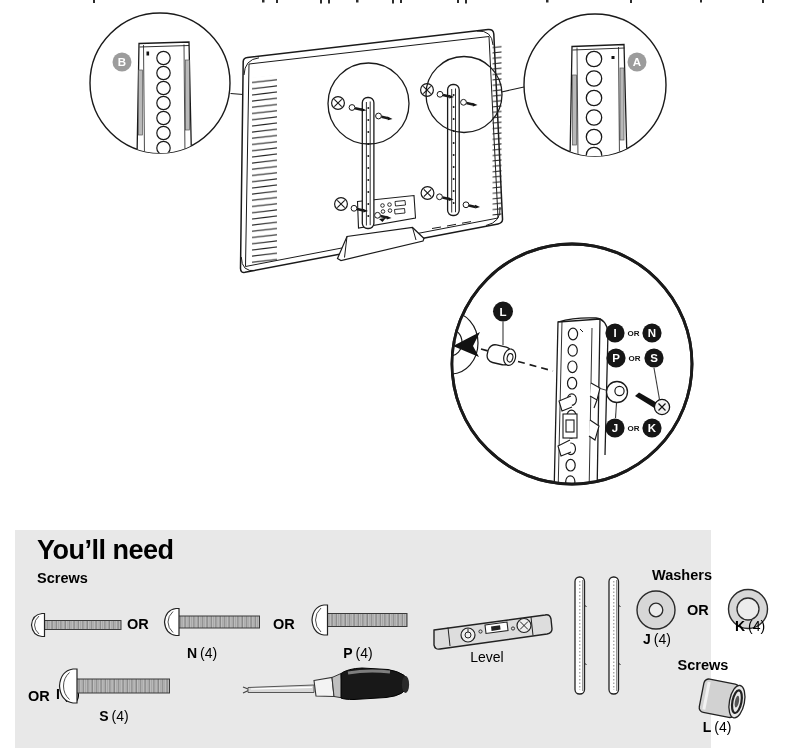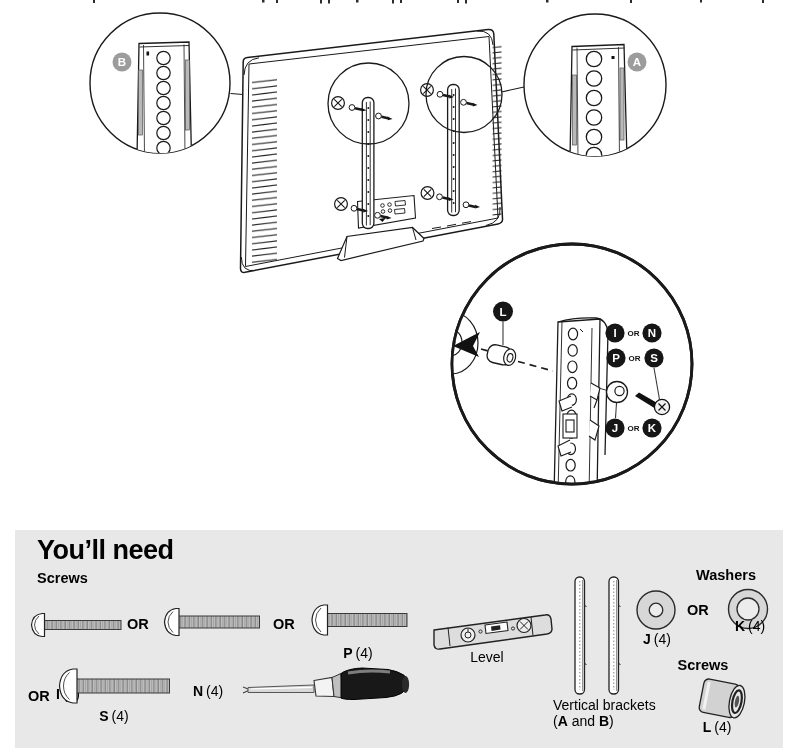--- a/index.html
+++ b/index.html
@@ -1,19 +1,19 @@
 <!DOCTYPE html>
 <html><head>
 <meta charset="utf-8">
 <style>
   html,body{margin:0;padding:0;}
   body{width:800px;height:752px;background:#fff;position:relative;overflow:hidden;
        font-family:"Liberation Sans", sans-serif;color:#000;}
   #figure{position:absolute;left:0;top:0;}
-  #parts-panel{position:absolute;left:15px;top:530px;width:768px;height:218px;background:#e8e8e8;}
+  #parts-panel{position:absolute;left:15px;top:530px;width:696px;height:218px;background:#e8e8e8;}
   .abs{position:absolute;}
   .title{font-size:27px;font-weight:700;letter-spacing:-0.5px;}
   .heading{font-size:14.5px;font-weight:700;}
   .or{font-size:14.5px;font-weight:700;}
   .plabel{position:absolute;font-size:14px;text-align:center;}
   .plabel b{font-weight:700;margin-right:3px;}
   .plabel .cnt{font-weight:400;}
   .plain{font-weight:400;}
   .ws{white-space:pre;}
   svg{display:block;}
@@ -351,21 +351,21 @@
   <div class="plabel" style="left:18px;top:112px;width:70px;margin-top:44px;">
     <b>I</b><span class="cnt">(4)</span>
   </div>
   <div class="abs or" style="left:112px;top:86px;">OR</div>
 
   <svg class="abs" style="left:147px;top:77px;" width="104" height="30" viewBox="0 0 104 30">
     <rect x="16.5" y="9" width="81" height="12" fill="url(#thread)" stroke="#3a3a3a" stroke-width="1"></rect>
     <path d="M14,1.5 Q3.5,3 2.5,15 Q3.5,27 14,28.5 L17,28.5 L17,1.5 Z" fill="#fff" stroke="#222" stroke-width="1.2"></path>
     <path d="M11,4.5 Q6,9 6,15 Q6,21 11,25.5" fill="none" stroke="#222" stroke-width="0.8"></path>
   </svg>
-  <div class="plabel" style="left:158px;top:115px;width:70px;margin-top:38px;">
+  <div class="plabel" style="left:152px;top:115px;width:70px;">
     <b>N</b><span class="cnt">(4)</span>
   </div>
   <div class="abs or" style="left:258px;top:86px;">OR</div>
 
   <svg class="abs" style="left:294px;top:73px;" width="102" height="34" viewBox="0 0 102 34">
     <rect x="18" y="10.5" width="80" height="13" fill="url(#thread)" stroke="#3a3a3a" stroke-width="1"></rect>
     <path d="M15,2 Q4,3.5 3,17 Q4,30.5 15,32 L18.5,32 L18.5,2 Z" fill="#fff" stroke="#222" stroke-width="1.2"></path>
     <path d="M12,5 Q6.5,10 6.5,17 Q6.5,24 12,29" fill="none" stroke="#222" stroke-width="0.8"></path>
   </svg>
   <div class="plabel" style="left:308px;top:115px;width:70px;">
@@ -418,26 +418,22 @@
     <line x1="11.5" y1="30" x2="13.5" y2="32" stroke="#222" stroke-width="1"></line>
     <line x1="11.5" y1="88" x2="13.5" y2="90" stroke="#222" stroke-width="1"></line>
   </svg>
   <svg class="abs" style="left:592px;top:45px;" width="16" height="122" viewBox="0 0 16 122">
     <rect x="2" y="2" width="9.5" height="117" rx="4.5" fill="#fff" stroke="#222" stroke-width="1.3"></rect>
     <line x1="6.8" y1="6" x2="6.8" y2="115" stroke="#666" stroke-width="0.8" stroke-dasharray="1.5 2"></line>
     <line x1="9.7" y1="5" x2="9.7" y2="116" stroke="#444" stroke-width="0.7"></line>
     <line x1="11.5" y1="30" x2="13.5" y2="32" stroke="#222" stroke-width="1"></line>
     <line x1="11.5" y1="88" x2="13.5" y2="90" stroke="#222" stroke-width="1"></line>
   </svg>
-  <div class="plabel plain" style="left:538px;top:167px;text-align:left;">
-    <span>Vertical brackets</span><br>
-    <span class="ws">(</span><b style="margin:0">A</b><span class="ws"> and </span><b style="margin:0">B</b><span class="ws">)</span>
-  </div>
-
-  <div class="abs heading" style="left:661px;top:37px;width:100px;text-align:center;">Washers</div>
+
+  <div class="abs heading" style="left:597px;top:37px;width:100px;text-align:right;">Washers</div>
   <svg class="abs" style="left:620px;top:59px;" width="42" height="42" viewBox="0 0 42 42">
     <circle cx="21" cy="21" r="19" fill="#d7d7d7" stroke="#2a2a2a" stroke-width="1.4"></circle>
     <circle cx="21" cy="21" r="6.8" fill="#ececec" stroke="#2a2a2a" stroke-width="1.3"></circle>
   </svg>
   <div class="plabel" style="left:612px;top:101px;width:60px;">
     <b>J</b><span class="cnt">(4)</span>
   </div>
   <div class="abs or" style="left:672px;top:72px;">OR</div>
   <svg class="abs" style="left:711px;top:57px;" width="44" height="44" viewBox="0 0 44 44">
     <circle cx="22" cy="22" r="19.5" fill="#d7d7d7" stroke="#2a2a2a" stroke-width="1.4"></circle>

